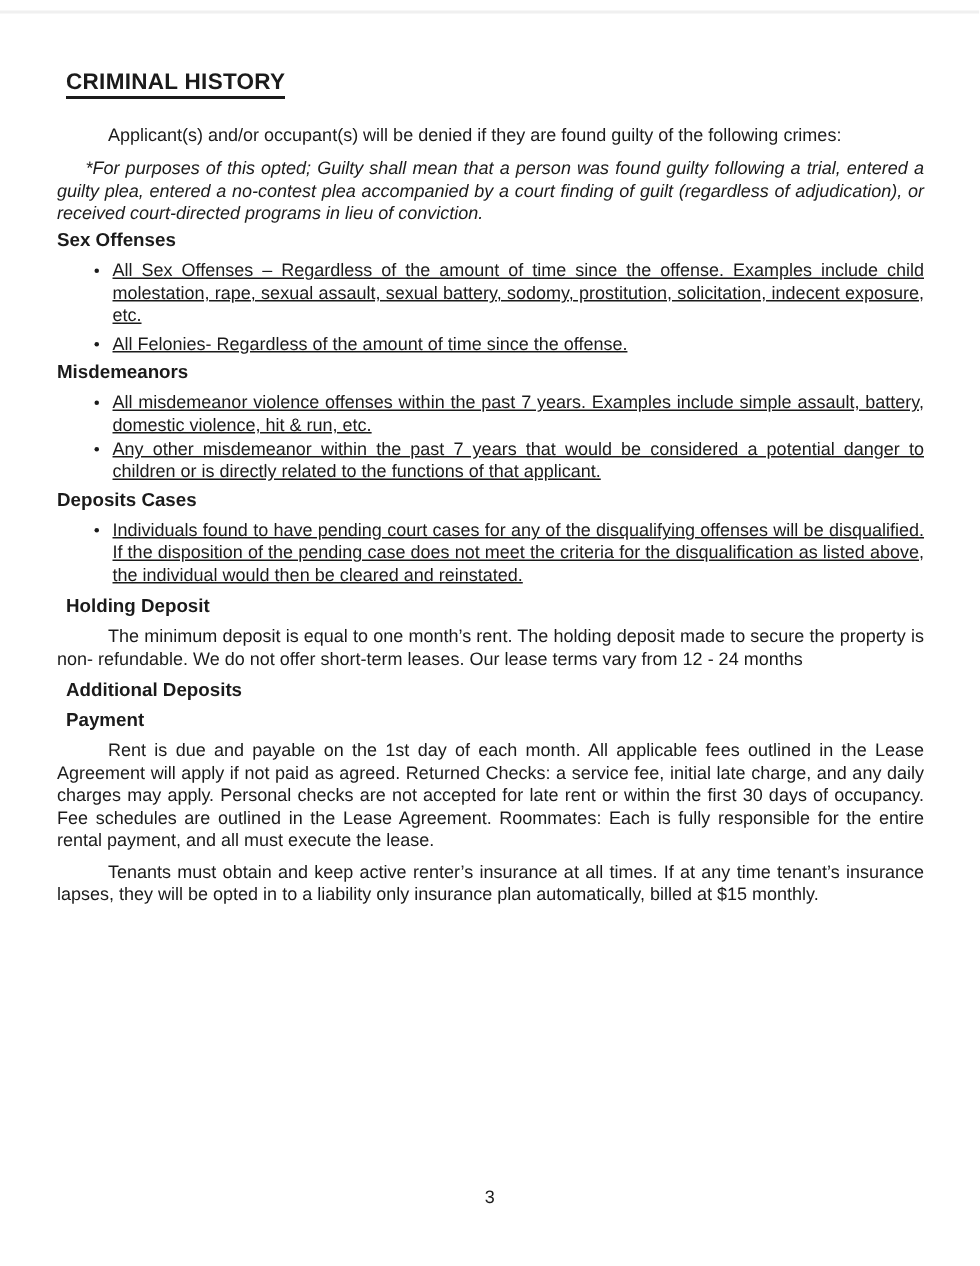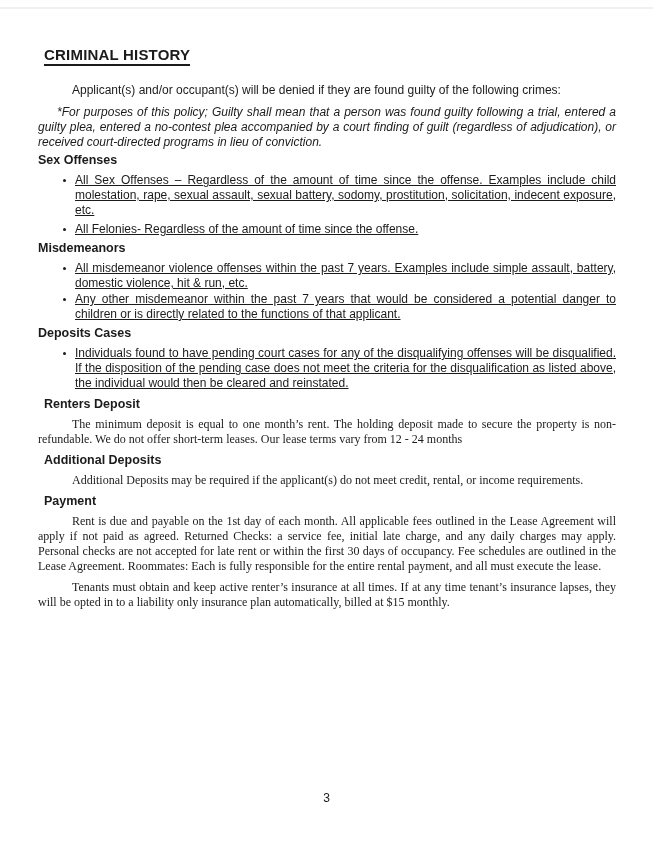--- a/index.html
+++ b/index.html
@@ -39,21 +39,21 @@
   h2.doc-h2 {
     font-size: 12.5px; line-height: 15px;
     font-weight: bold;
     margin: 0 0 5px 0;
   }
   h2.doc-h2.sub2 { margin-left: 6px; }
   p.body-p {
     text-align: justify;
     margin: 0 0 7px 0;
   }
-  p.body-p.mb6 { margin-bottom: 6px; font-family: Liberation Serif, serif; }
+  p.body-p.mb6 { margin-bottom: 6px; }
   p.ind { text-indent: 34px; }
   p.policy-note {
     font-style: italic;
     text-indent: 19px;
     text-align: justify;
     margin-bottom: 3px;
   }
   ul.doc-list {
     list-style: none;
     margin: 0 0 4px 0;
@@ -83,21 +83,21 @@
 </head>
 <body>
 
 <div class="page">
   <div class="scan-edge"></div>
 
   <h1 class="doc-h1"><span class="u">CRIMINAL HISTORY</span></h1>
 
   <p class="body-p ind">Applicant(s) and/or occupant(s) will be denied if they are found guilty of the following crimes:</p>
 
-  <p class="body-p policy-note">*For purposes of this policy; Guilty shall mean that a person was found guilty following a trial, entered a guilty plea, entered a no-contest plea accompanied by a court finding of guilt (regardless of adjudication), or received court-directed programs in lieu of conviction.</p>
+  <p class="body-p policy-note">*For purposes of this opted; Guilty shall mean that a person was found guilty following a trial, entered a guilty plea, entered a no-contest plea accompanied by a court finding of guilt (regardless of adjudication), or received court-directed programs in lieu of conviction.</p>
 
   <h2 class="doc-h2">Sex Offenses</h2>
   <ul class="doc-list">
     <li><span class="dot"></span><span>All Sex Offenses – Regardless of the amount of time since the offense. Examples include child molestation, rape, sexual assault, sexual battery, sodomy, prostitution, solicitation, indecent exposure, etc.</span></li>
   </ul>
 
   <ul class="doc-list">
     <li><span class="dot"></span><span>All Felonies- Regardless of the amount of time since the offense.</span></li>
   </ul>
 
@@ -106,25 +106,24 @@
     <li><span class="dot"></span><span>All misdemeanor violence offenses within the past 7 years. Examples include simple assault, battery, domestic violence, hit &amp; run, etc.</span></li>
     <li><span class="dot"></span><span>Any other misdemeanor within the past 7 years that would be considered a potential danger to children or is directly related to the functions of that applicant.</span></li>
   </ul>
 
   <h2 class="doc-h2">Deposits Cases</h2>
   <ul class="doc-list mb6">
     <li><span class="dot"></span><span>Individuals found to have pending court cases for any of the disqualifying offenses will be disqualified. If the disposition of the pending case does not meet the criteria for the disqualification as listed above, the individual would then be cleared and reinstated.</span></li>
   </ul>
 
 
-  <h2 class="doc-h2 sub2">Renters Deposit</h2>
+  <h2 class="doc-h2 sub2">Holding Deposit</h2>
   <p class="body-p ind mb6">The minimum deposit is equal to one month’s rent. The holding deposit made to secure the property is non- refundable. We do not offer short-term leases. Our lease terms vary from 12 - 24 months</p>
 
   <h2 class="doc-h2 sub2">Additional Deposits</h2>
-  <p class="body-p ind mb6">Additional Deposits may be required if the applicant(s) do not meet credit, rental, or income requirements.</p>
 
   <h2 class="doc-h2 sub2">Payment</h2>
   <p class="body-p ind mb6">Rent is due and payable on the 1st day of each month. All applicable fees outlined in the Lease Agreement will apply if not paid as agreed. Returned Checks: a service fee, initial late charge, and any daily charges may apply. Personal checks are not accepted for late rent or within the first 30 days of occupancy. Fee schedules are outlined in the Lease Agreement. Roommates: Each is fully responsible for the entire rental payment, and all must execute the lease.</p>
 
   <p class="body-p ind mb6">Tenants must obtain and keep active renter’s insurance at all times. If at any time tenant’s insurance lapses, they will be opted in to a liability only insurance plan automatically, billed at $15 monthly.</p>
 
   <div class="page-footer">
     <span>3</span>
   </div>
 </div>

